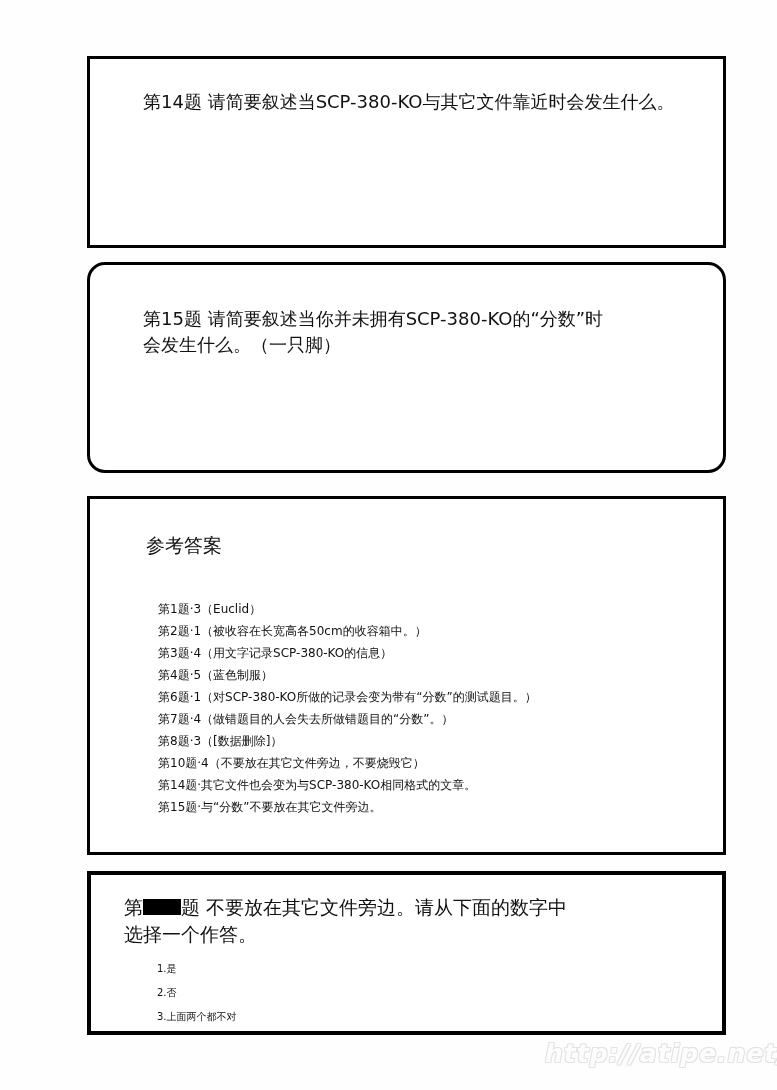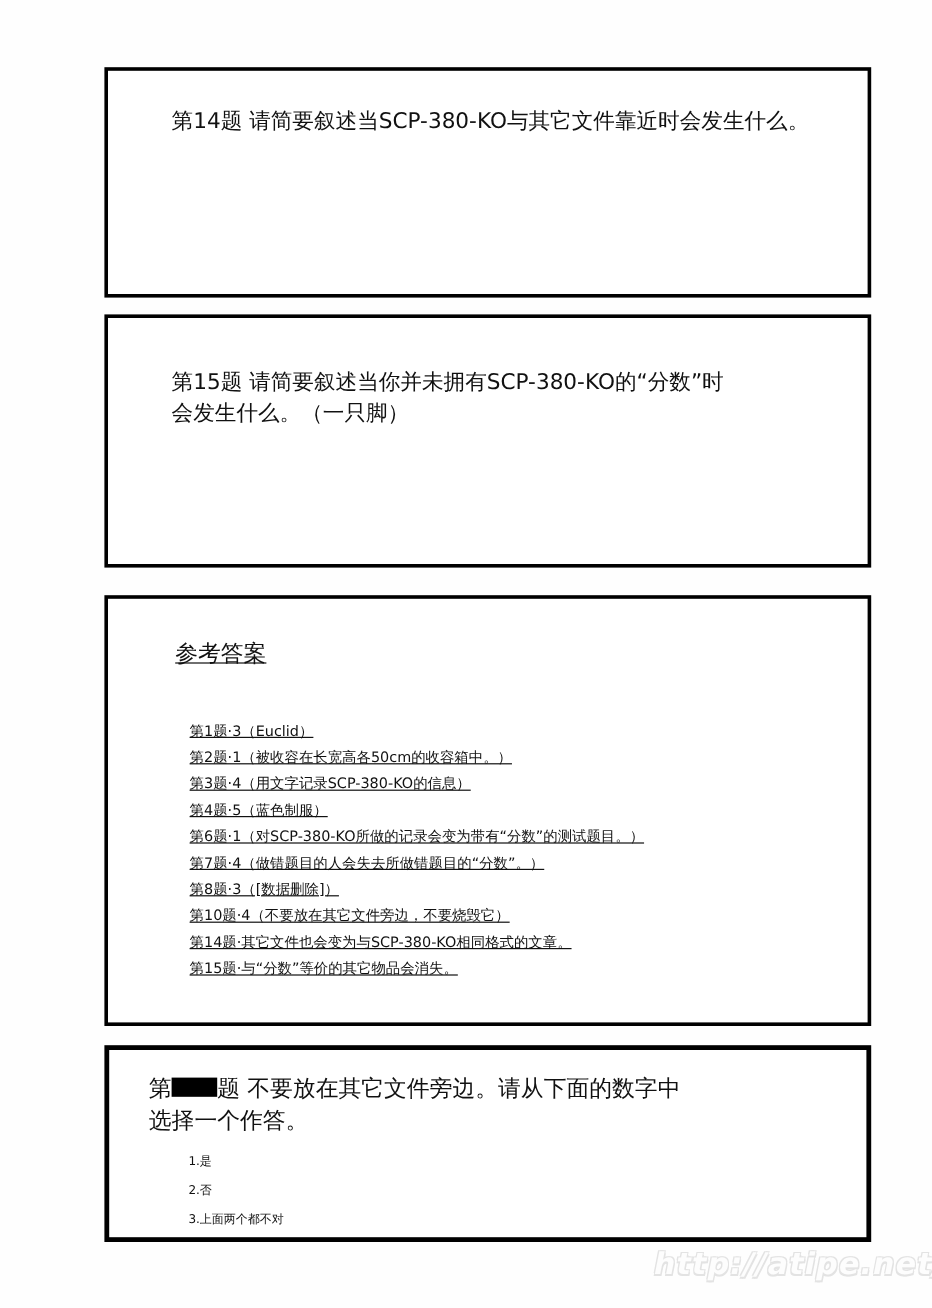--- a/index.html
+++ b/index.html
@@ -31,26 +31,26 @@
     padding: 30px 24px 0 53px;
     font-size: 18px;
     line-height: 26px;
   }
   .box-q15 {
     top: 262px;
     height: 211px;
     padding: 41px 24px 12px 53px;
     font-size: 18px;
     line-height: 26px;
+    border-radius: 18px;
   }
   .box-answers {
     top: 496px;
     height: 359px;
     padding: 33px 10px 0 56px;
-    text-decoration: underline;
   }
   .answers-title {
     font-size: 19px;
     line-height: 26px;
   }
   ul.answers-list {
     list-style: none;
     margin: 40px 0 0 12px;
     padding: 0;
     font-size: 12px;
@@ -116,21 +116,21 @@
     <ul class="answers-list">
       <li>第1题·3（Euclid）</li>
       <li>第2题·1（被收容在长宽高各50cm的收容箱中。）</li>
       <li>第3题·4（用文字记录SCP-380-KO的信息）</li>
       <li>第4题·5（蓝色制服）</li>
       <li>第6题·1（对SCP-380-KO所做的记录会变为带有“分数”的测试题目。）</li>
       <li>第7题·4（做错题目的人会失去所做错题目的“分数”。）</li>
       <li>第8题·3（[数据删除]）</li>
       <li>第10题·4（不要放在其它文件旁边，不要烧毁它）</li>
       <li>第14题·其它文件也会变为与SCP-380-KO相同格式的文章。</li>
-      <li>第15题·与“分数”等价的其它物品会消失。</li>
+      <li>第15题·与“分数”不要放在其它文件旁边。</li>
     </ul>
   </section>
 
   <section class="box box-final">
     <span class="line">
       <span>第</span><span class="redaction"></span><span>题 不要放在其它文件旁边。请从下面的数字中</span>
     </span>
     <span class="line">选择一个作答。</span>
     <ul class="options-list">
       <li>1.是</li>

